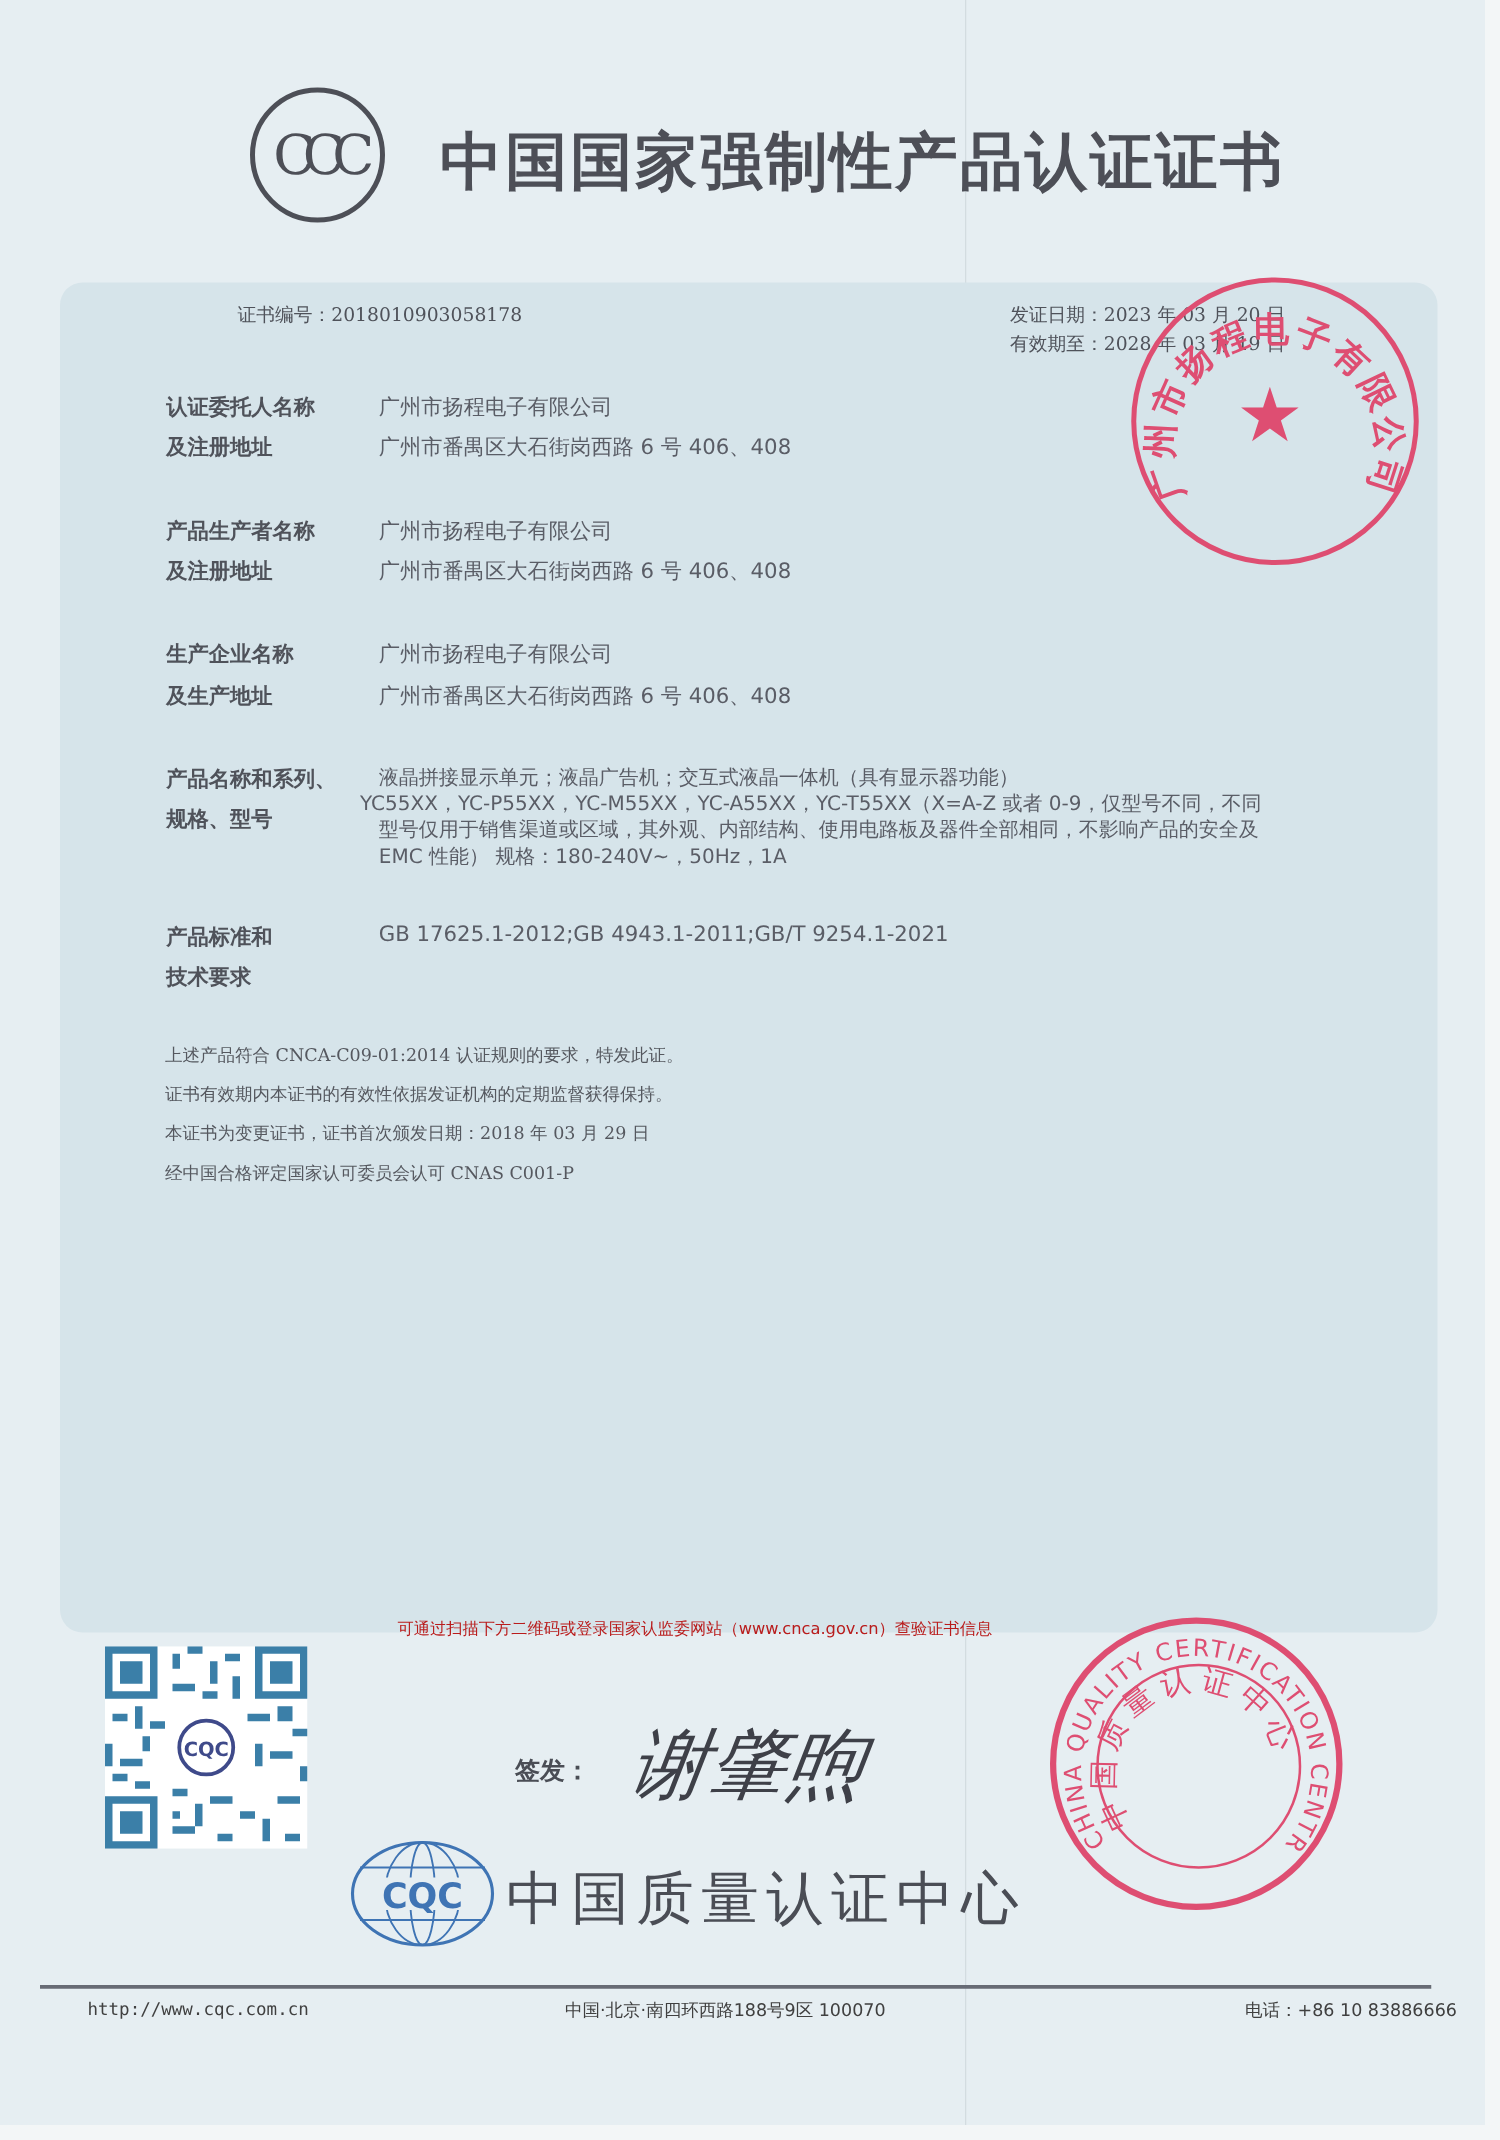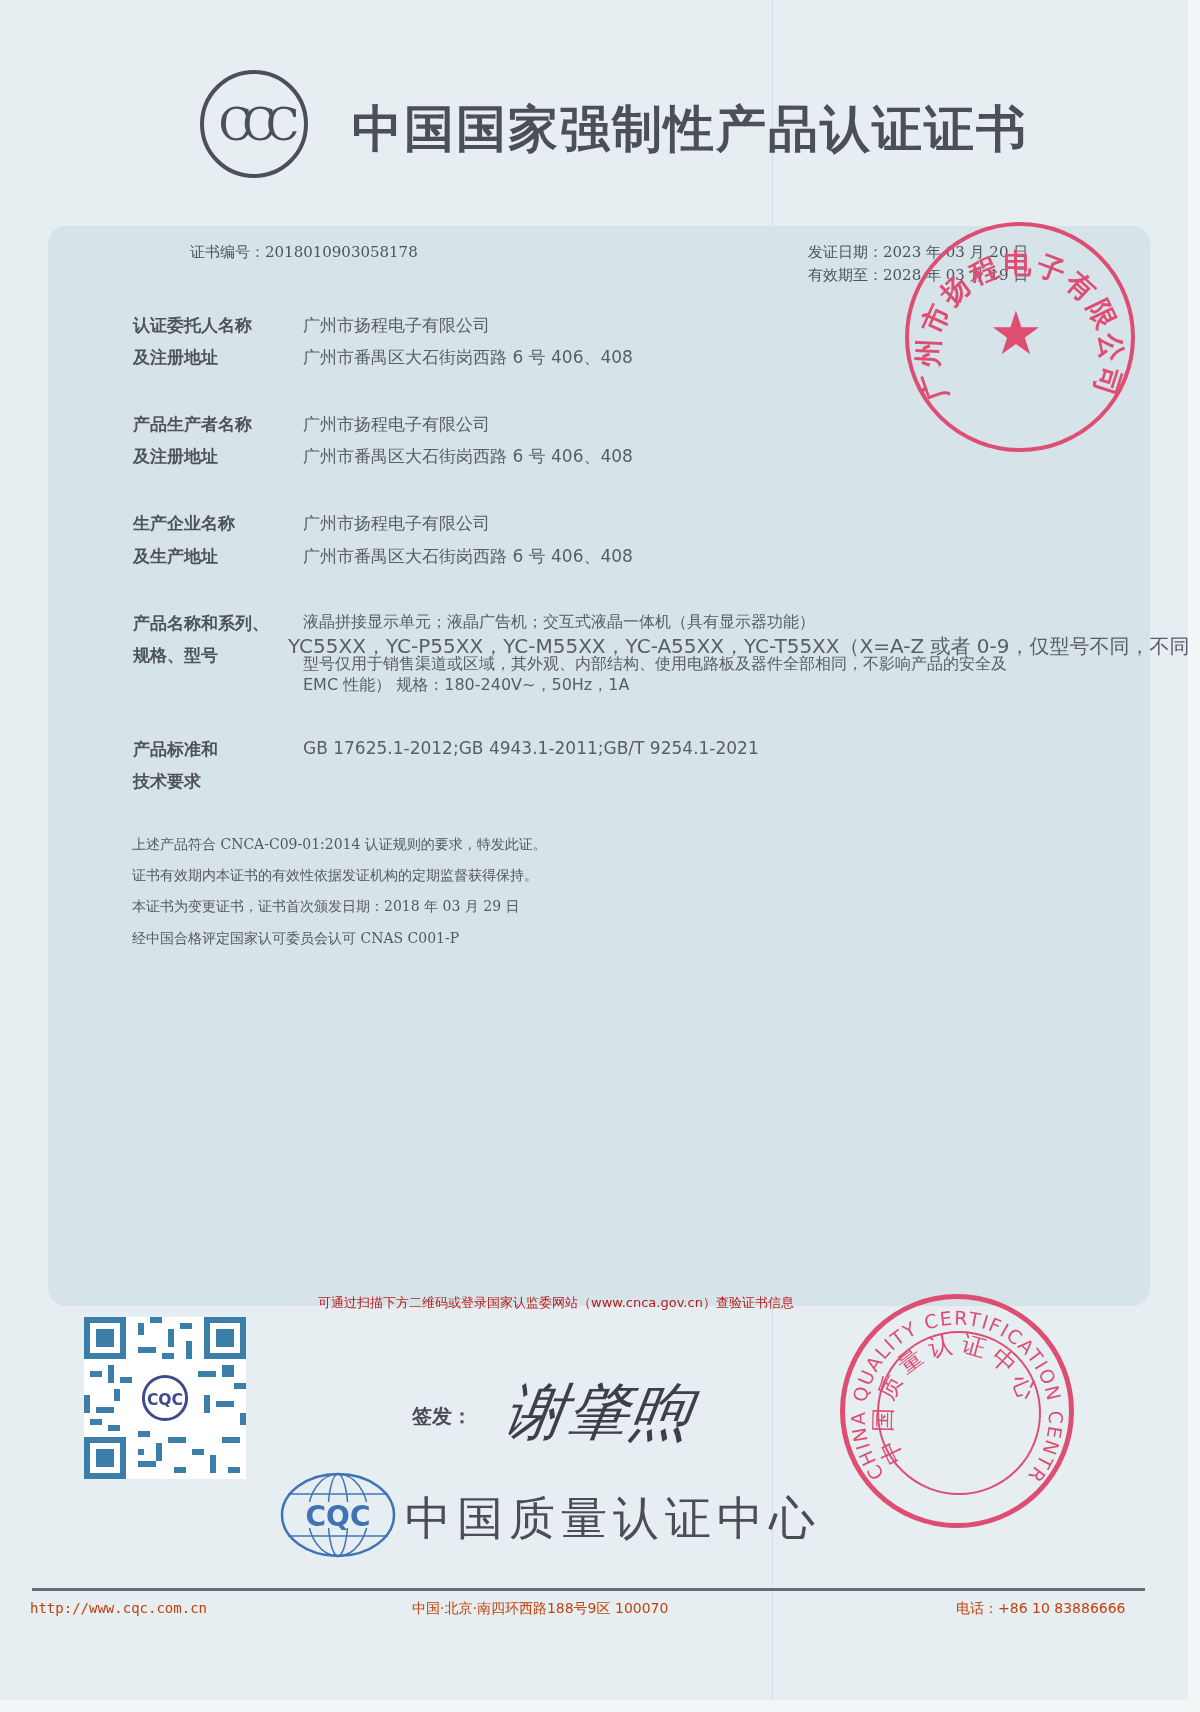--- a/index.html
+++ b/index.html
@@ -14,21 +14,21 @@
   .ccc{left:200px;top:70px;width:108px;height:108px;border:4px solid #4d4f57;border-radius:50%;
     box-sizing:border-box;display:flex;align-items:center;justify-content:center;
     font-size:44px;font-weight:normal;color:#4d4f57;letter-spacing:-10px;font-family:"DejaVu Serif",serif;}
   .mono{font-family:"DejaVu Serif",serif;font-size:15px;color:#4f525a;font-weight:normal;}
   .lab{font-size:17px;font-weight:bold;color:#4f525a;}
   .val{font-size:17px;color:#5a5d66;}
   .para{font-family:"DejaVu Serif",serif;font-size:14px;color:#55585f;}
   .stamp{position:absolute;border-radius:50%;border:4px solid #de4e72;box-sizing:border-box;}
   .stamp-text{position:absolute;color:#de4e72;font-weight:bold;}
   .footer-line{position:absolute;left:32px;top:1588px;width:1113px;height:3px;background:#676b75;}
-  .foot{top:1600px;font-size:14px;color:#c2410c;font-family:"DejaVu Sans Mono",monospace;}
+  .foot{top:1600px;font-size:14px;color:#404040;font-family:"DejaVu Sans Mono",monospace;margin-left:40px;}
 </style>
 </head>
 <body>
 
 <div class="sheet"></div>
 <div class="fold"></div>
 
 <div class="abs ccc">CCC</div>
 <div class="abs title">中国国家强制性产品认证证书</div>
 
@@ -65,21 +65,21 @@
 <div class="abs val" style="left:303px;top:445px;">广州市番禺区大石街岗西路 6 号 406、408</div>
 
 <div class="abs lab" style="left:133px;top:512px;">生产企业名称</div>
 <div class="abs lab" style="left:133px;top:545px;">及生产地址</div>
 <div class="abs val" style="left:303px;top:512px;">广州市扬程电子有限公司</div>
 <div class="abs val" style="left:303px;top:545px;">广州市番禺区大石街岗西路 6 号 406、408</div>
 
 <div class="abs lab" style="left:133px;top:612px;">产品名称和系列、</div>
 <div class="abs lab" style="left:133px;top:644px;">规格、型号</div>
 <div class="abs val" style="left:303px;top:612px;font-size:16px;">液晶拼接显示单元；液晶广告机；交互式液晶一体机（具有显示器功能）</div>
-<div class="abs val" style="left:288px;top:633px;font-size:20px;">YC55XX，YC-P55XX，YC-M55XX，YC-A55XX，YC-T55XX（X=A-Z 或者 0-9，仅型号不同，不同</div>
+<div class="abs val" style="left:288px;top:633px;font-size:16px;">YC55XX，YC-P55XX，YC-M55XX，YC-A55XX，YC-T55XX（X=A-Z 或者 0-9，仅型号不同，不同</div>
 <div class="abs val" style="left:303px;top:654px;font-size:16px;">型号仅用于销售渠道或区域，其外观、内部结构、使用电路板及器件全部相同，不影响产品的安全及</div>
 <div class="abs val" style="left:303px;top:675px;font-size:16px;">EMC 性能）  规格：180-240V~，50Hz，1A</div>
 
 <div class="abs lab" style="left:133px;top:738px;">产品标准和</div>
 <div class="abs lab" style="left:133px;top:770px;">技术要求</div>
 <div class="abs val" style="left:303px;top:738px;">GB 17625.1-2012;GB 4943.1-2011;GB/T 9254.1-2021</div>
 
 <div class="abs para" style="left:132px;top:836px;">上述产品符合 CNCA-C09-01:2014 认证规则的要求，特发此证。</div>
 <div class="abs para" style="left:132px;top:867px;">证书有效期内本证书的有效性依据发证机构的定期监督获得保持。</div>
 <div class="abs para" style="left:132px;top:898px;text-align:center;">本证书为变更证书，证书首次颁发日期：2018 年 03 月 29 日</div>

